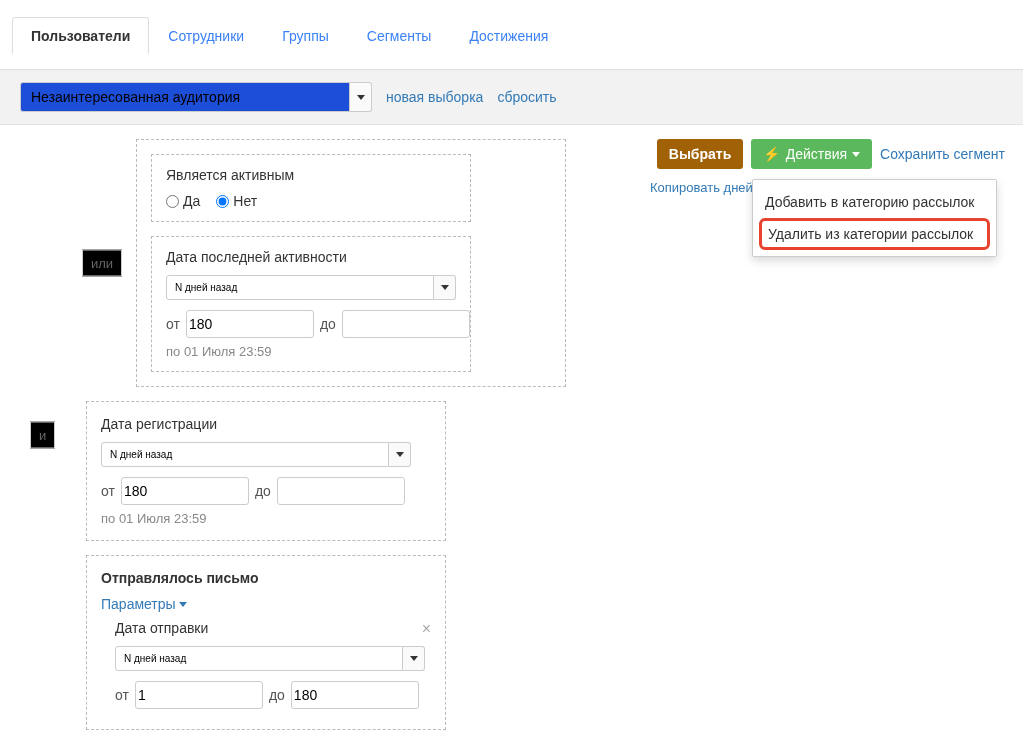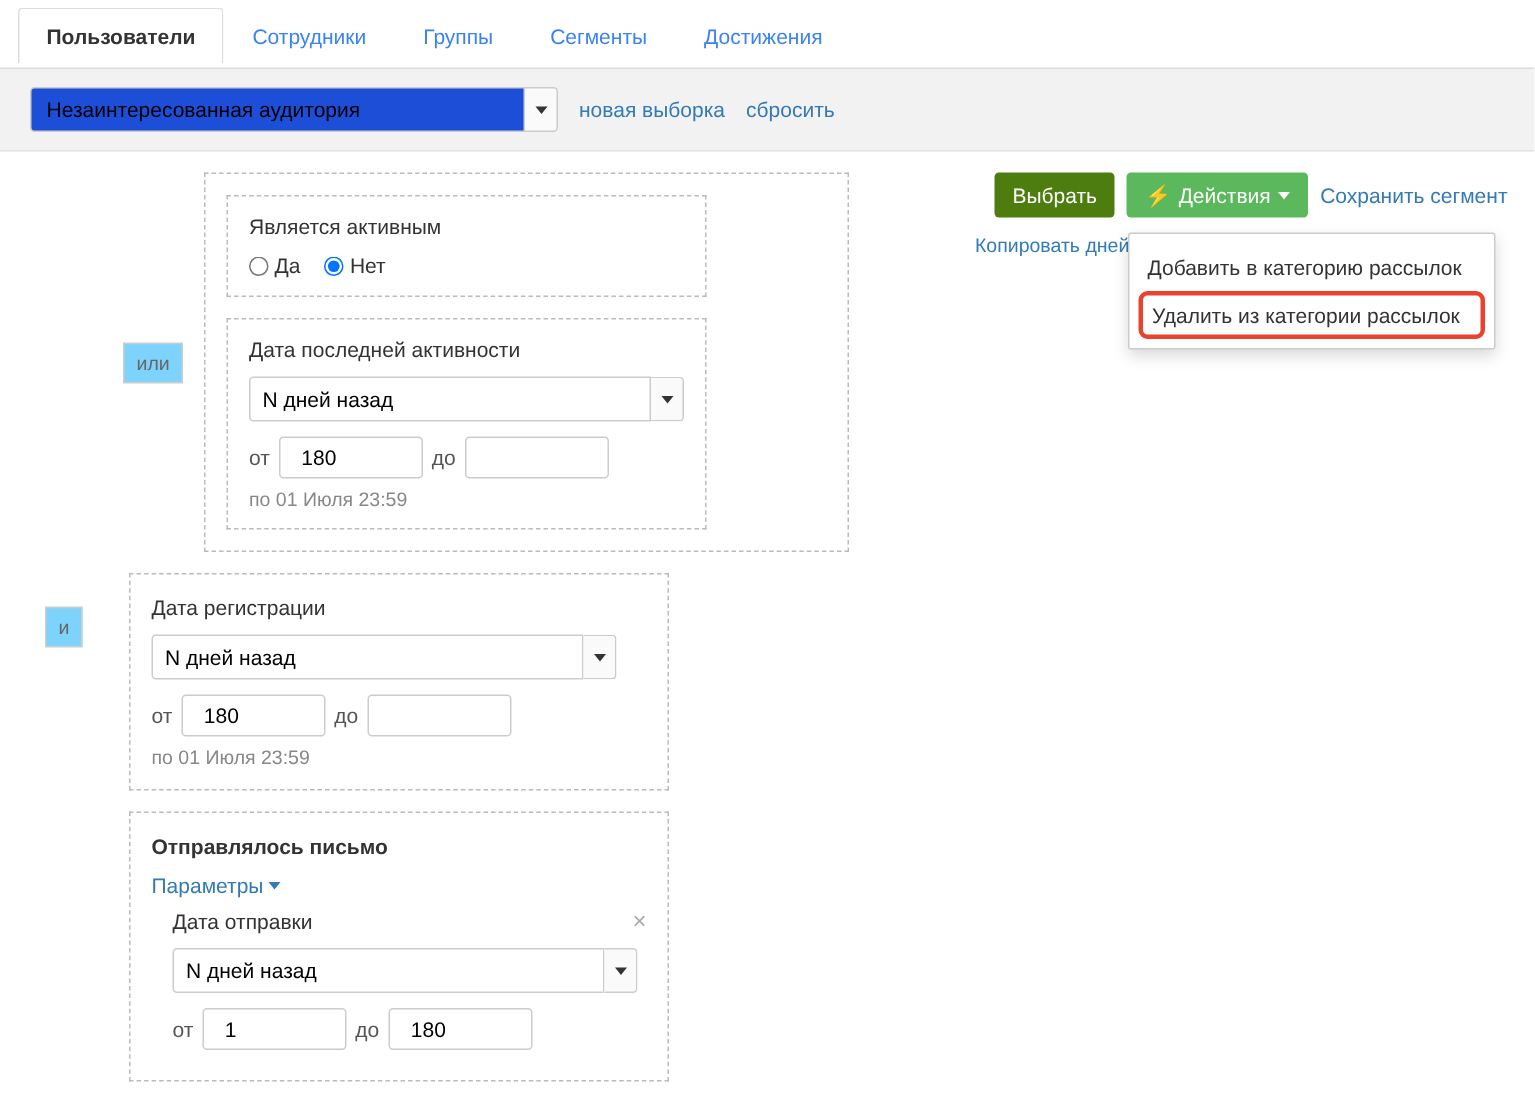--- a/index.html
+++ b/index.html
@@ -1,62 +1,62 @@
 <!DOCTYPE html>
 <html><head>
 <meta charset="utf-8">
 <style>
 * { box-sizing: border-box; margin: 0; padding: 0; }
 body { font-family: Arial, Helvetica, sans-serif; font-size: 14px; color: #333; background: #fff; width: 1023px; }
 
-.tabs { display: flex; border-bottom: 1px solid #ddd; padding: 4px 12px; }
+.tabs { display: flex; border-bottom: 1px solid #ddd; padding: 16px 12px; }
 .tab { padding: 10px 18px; color: #3b82f6; cursor: pointer; border: 1px solid transparent; border-bottom: none; position: relative; top: 1px; }
 .tab.active { color: #333; font-weight: 600; background: #fff; border-color: #ddd; border-radius: 3px 3px 0 0; }
 
 .filter-row { background: #f2f2f2; padding: 12px 20px; display: flex; align-items: center; gap: 14px; border-bottom: 1px solid #e3e3e3; }
 .segment-select { position: relative; display: flex; align-items: stretch; }
 .segment-select input { width: 330px; padding: 6px 10px; border: 1px solid #ccc; border-radius: 3px 0 0 3px; background: #1d4ed8; font-size: 14px; }
 .segment-select .caret-btn { width: 22px; border: 1px solid #ccc; border-left: none; border-radius: 0 3px 3px 0; background: #fafafa; display: flex; align-items: center; justify-content: center; }
 .link { color: #337ab7; cursor: pointer; }
 
 .main { display: flex; padding: 14px 18px; gap: 12px; align-items: flex-start; }
 .left { flex: 1; }
 .right { width: 355px; position: relative; }
 
 .action-bar { display: flex; gap: 8px; align-items: center; margin-bottom: 10px; justify-content: flex-end; flex-wrap: nowrap; }
 .btn { padding: 7px 12px; border: none; border-radius: 3px; cursor: pointer; font-size: 14px; color: #fff; display: inline-flex; align-items: center; gap: 5px; }
-.btn-primary { background: #4d7c0f; }
+.btn-primary { background: #a16207; font-weight: bold; }
 .btn-success { background: #5cb85c; }
 .btn-caret { font-size: 10px; }
 .save-link { color: #337ab7; cursor: pointer; }
 .copy-link { color: #337ab7; font-size: 13px; }
 
 .dropdown-panel { position: absolute; top: 40px; right: 8px; width: 245px; background: #fff; border: 1px solid #ccc; box-shadow: 0 4px 10px rgba(0,0,0,.15); padding: 8px 8px 6px; border-radius: 2px; z-index: 10; }
 .dropdown-panel input { width: 165px; border: 2px solid #000; padding: 4px 6px; font-size: 14px; margin-bottom: 6px; }
 .dd-item { padding: 6px 4px; cursor: pointer; font-size: 14px; color: #333; }
 .dd-item.highlight { border: 3px solid #e8432e; border-radius: 6px; padding: 5px 6px; margin: 2px -2px 0; }
 
 .rule-wrap { padding-left: 12px; }
 .labeled-group { position: relative; }
-.op-badge { position: absolute; left: -56px; top: 50%; transform: translateY(-50%); border: 1px solid #ccc; padding: 5px 8px; background: #7dd3fc; color: #666; font-size: 13px; }
+.op-badge { position: absolute; left: -56px; top: 50%; transform: translateY(-50%); border: 1px solid #ccc; padding: 5px 8px; background: #000000; color: #666; font-size: 13px; }
 .group-box { border: 1px dashed #bbb; padding: 14px; margin-bottom: 14px; }
 .inner-card { border: 1px dashed #bbb; padding: 12px 14px; margin-bottom: 14px; width: 320px; }
 .inner-card:last-child { margin-bottom: 0; }
 
 .card-title { font-size: 14px; color: #333; margin-bottom: 10px; }
 .card-title.bold { font-weight: 600; }
 .radio-row { display: flex; gap: 16px; align-items: center; margin-top: 4px; }
 .radio-row label { display: flex; align-items: center; gap: 4px; cursor: pointer; }
 
 .select-combo { display: flex; margin-bottom: 10px; }
-.select-combo input { flex: 1; padding: 6px 8px; border: 1px solid #ccc; border-radius: 3px 0 0 3px; font-size: 14px; background: #fff; }
+.select-combo input { flex: 1; padding: 6px 8px; border: 1px solid #ccc; border-radius: 3px 0 0 3px; font-size: 10px; background: #fff; }
 .select-combo .caret-btn { width: 22px; border: 1px solid #ccc; border-left: none; border-radius: 0 3px 3px 0; background: #fafafa; display:flex; align-items:center; justify-content:center;}
 
 .range-row { display: flex; align-items: center; gap: 6px; font-size: 14px; color: #555; margin-bottom: 6px; }
-.range-row input { width: 96px; padding: 5px 14px; border: 1px solid #ccc; border-radius: 3px; font-size: 14px; }
+.range-row input { width: 128px; padding: 5px 2px; border: 1px solid #ccc; border-radius: 3px; font-size: 14px; }
 .note { color: #888; font-size: 13px; }
 
 .section-sub { position: relative; }
 .close-x { position: absolute; right: 0; top: 0; color: #aaa; cursor: pointer; font-size: 16px; }
 .params { color: #337ab7; display: inline-flex; align-items: center; gap: 3px; margin-bottom: 8px;}
 .caret-down { width:0;height:0;border-left:4px solid transparent;border-right:4px solid transparent;border-top:5px solid currentColor; display:inline-block;}
 .bolt { font-weight: bold; }
 
 .inner-wide { width: 360px; }
 </style>

